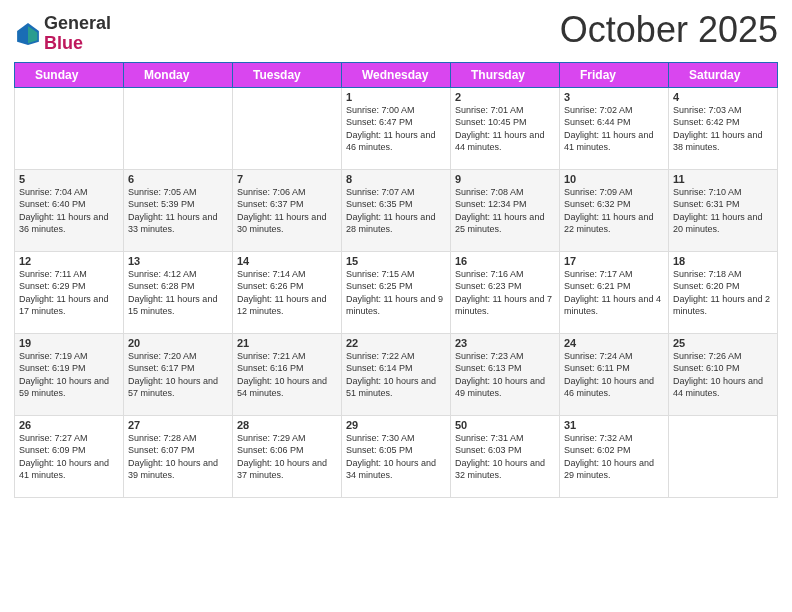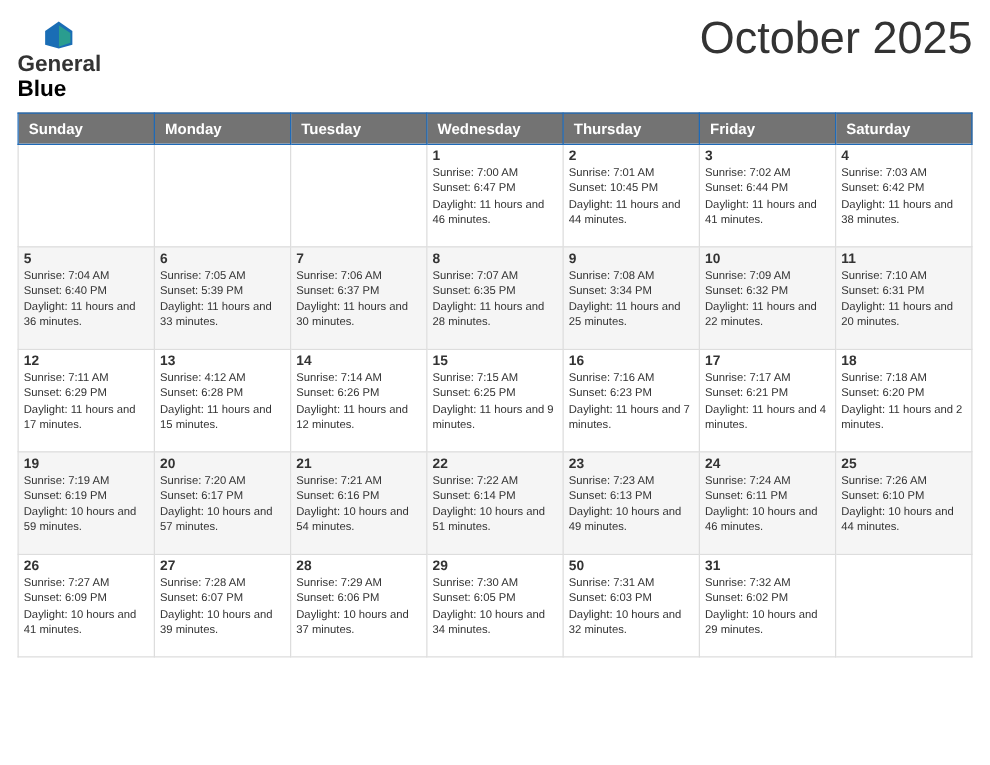--- a/index.html
+++ b/index.html
@@ -17,36 +17,35 @@
     .header {
       display: flex;
       justify-content: space-between;
       align-items: flex-start;
       margin-bottom: 8px;
     }
     .logo {
       display: flex;
       align-items: center;
       margin-top: 4px;
-      flex-direction: column;
     }
     .logo-text {
       display: flex;
       flex-direction: column;
       line-height: 1.1;
     }
     .logo-general {
       font-size: 18px;
       font-weight: bold;
       color: #333;
     }
     .logo-blue {
       font-size: 18px;
       font-weight: bold;
-      color: #000000;
+      color: #be185d;
     }
     .logo-icon {
       width: 28px;
       height: 28px;
       margin-right: 2px;
     }
     .title-block {
       text-align: center;
     }
     .month-title {
@@ -58,25 +57,25 @@
     .location {
       font-size: 15px;
       color: #555;
     }
     .calendar {
       width: 100%;
       border-collapse: collapse;
       border: 1px solid #ccc;
     }
     .calendar th {
-      background-color: #737373;
+      background-color: #d946ef;
       color: white;
       font-size: 12px;
       font-weight: bold;
-      padding: 5px 8px;
+      padding: 5px 20px;
       text-align: left;
       border: 1px solid #1e6ab8;
     }
     .calendar td {
       vertical-align: top;
       border: 1px solid #ddd;
       padding: 3px 4px;
       width: calc(100% / 7);
       height: 82px;
       background: #fff;
@@ -198,21 +197,21 @@
           <td>
             <div class="day-number">8</div>
             <div class="day-info">Sunrise: 7:07 AM
 Sunset: 6:35 PM
 Daylight: 11 hours
 and 28 minutes.</div>
           </td>
           <td>
             <div class="day-number">9</div>
             <div class="day-info">Sunrise: 7:08 AM
-Sunset: 3:34 PM
+Sunset: 12:34 PM
 Daylight: 11 hours
 and 25 minutes.</div>
           </td>
           <td>
             <div class="day-number">10</div>
             <div class="day-info">Sunrise: 7:09 AM
 Sunset: 6:32 PM
 Daylight: 11 hours
 and 22 minutes.</div>
           </td>

